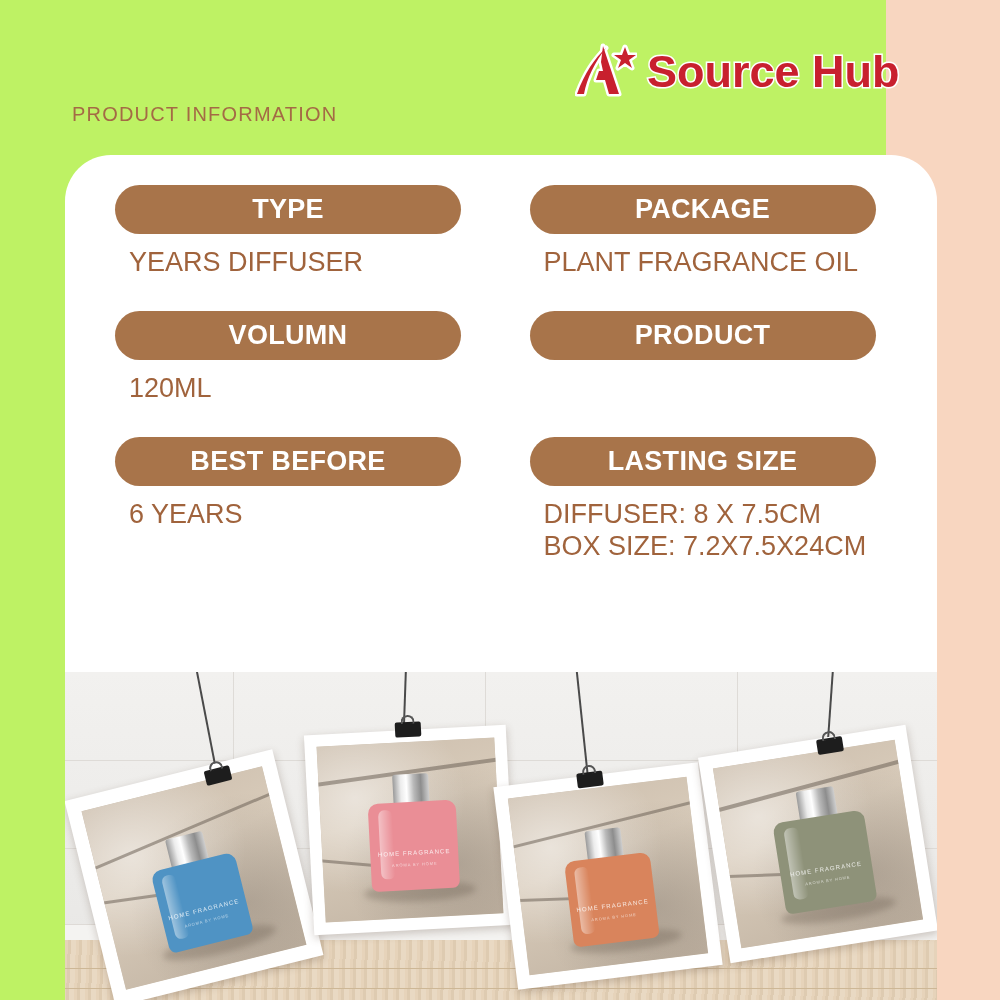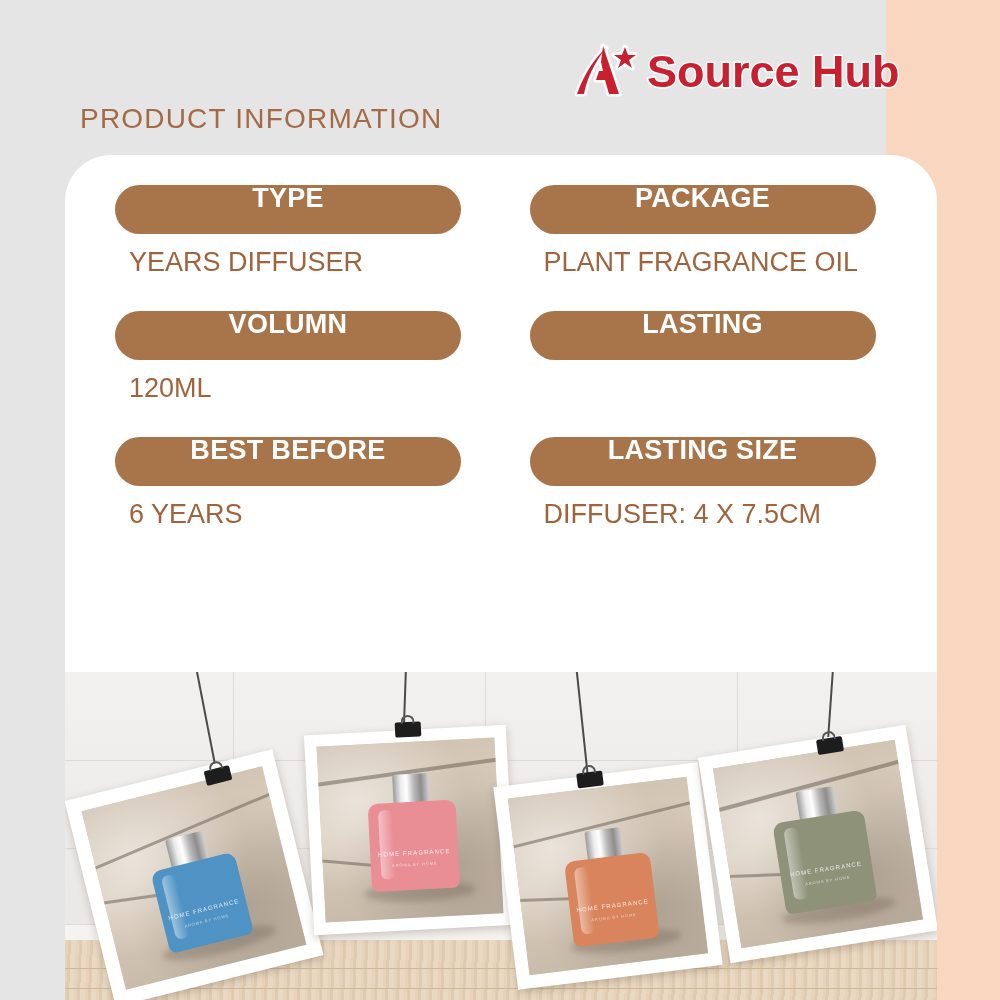--- a/index.html
+++ b/index.html
@@ -10,21 +10,21 @@
     width: 1000px;
     height: 1000px;
     overflow: hidden;
     font-family: "Liberation Sans", sans-serif;
     background: #f8d6c0;
   }
   #page {
     position: relative;
     width: 886px;
     height: 1000px;
-    background: #e5e5e5;
+    background: #bef264;
     text-decoration: underline;
   }
 
   
   #logo {
     position: absolute;
     left: 575px;
     top: 38px;
     height: 66px;
     display: flex;
@@ -44,23 +44,23 @@
     letter-spacing: 0px;
     line-height: 1;
     -webkit-text-stroke: 3px #ffffff;
     paint-order: stroke fill;
     white-space: nowrap;
   }
 
   
   #heading {
     position: absolute;
-    left: 80px;
+    left: 72px;
     top: 103px;
-    font-size: 28px;
+    font-size: 20px;
     letter-spacing: 1.2px;
     color: #a46a45;
     white-space: nowrap;
   }
 
   
   #card {
     position: absolute;
     left: 65px;
     top: 155px;
@@ -84,20 +84,21 @@
     display: flex;
     flex-direction: column;
     align-items: flex-start;
   }
   .spec-pill {
     width: 346px;
     height: 49px;
     background: #a8744a;
     border-radius: 26px;
     display: flex;
+    align-items: center;
     justify-content: center;
     box-sizing: border-box;
   }
   .spec-pill-label {
     color: #ffffff;
     font-size: 27px;
     font-weight: bold;
     letter-spacing: 0.3px;
     line-height: 1;
     white-space: nowrap;
@@ -312,39 +313,40 @@
         <div class="spec-pill">
           <span class="spec-pill-label">VOLUMN</span>
         </div>
         <div class="spec-values">
           <span class="vline">120ML</span>
         </div>
       </div>
 
       <div class="spec-cell">
         <div class="spec-pill">
-          <span class="spec-pill-label">LASTING</span>
+          <span class="spec-pill-label">PRODUCT</span>
         </div>
       </div>
 
       <div class="spec-cell">
         <div class="spec-pill">
           <span class="spec-pill-label">BEST BEFORE</span>
         </div>
         <div class="spec-values">
           <span class="vline">6 YEARS</span>
         </div>
       </div>
 
       <div class="spec-cell">
         <div class="spec-pill">
           <span class="spec-pill-label">LASTING SIZE</span>
         </div>
         <div class="spec-values">
-          <span class="vline">DIFFUSER: 4 X 7.5CM</span>
+          <span class="vline">DIFFUSER: 8 X 7.5CM</span>
+          <span class="vline">BOX SIZE: 7.2X7.5X24CM</span>
         </div>
       </div>
 
     </div>
   </div>
 
   <div id="photos">
 
     <div class="wall"></div>
     <div class="tile-line" style="left:0;top:88px;width:872px;height:1px;"></div>

